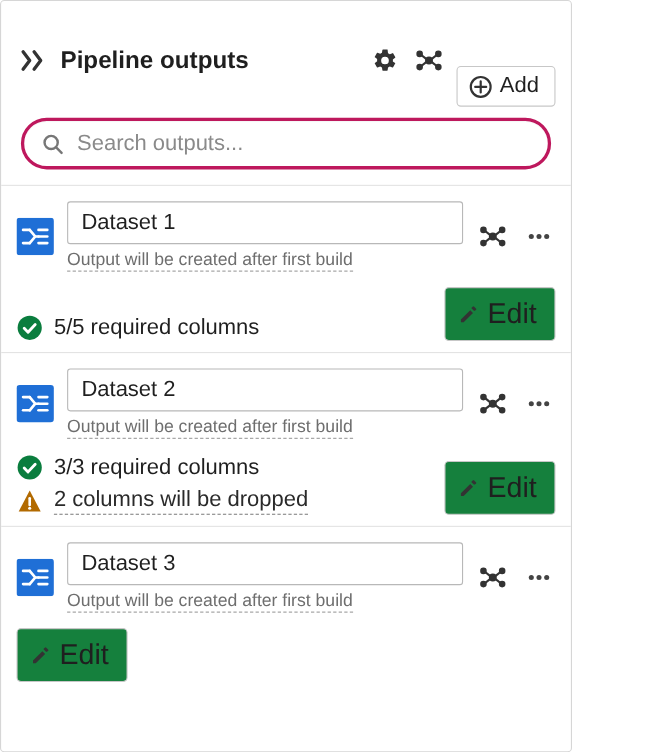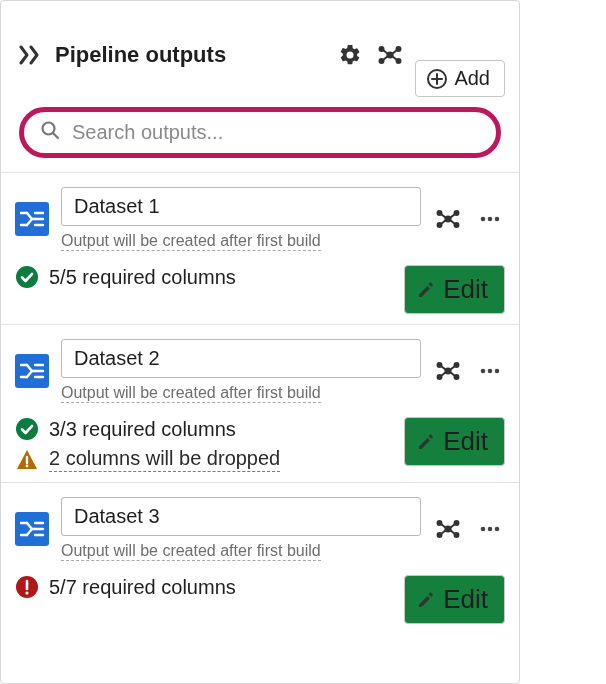--- a/index.html
+++ b/index.html
@@ -47,23 +47,23 @@
     font-size: 20px;
     cursor: pointer;
     background: #fff;
     margin-top: 47px;
   }
   .search-wrap {
     padding: 0 18px 14px 18px;
   }
   .search-box {
     display: flex;
-    align-items: flex-start;
+    align-items: center;
     gap: 10px;
-    border: 5px solid #be185d;
+    border: 3px solid #be185d;
     border-radius: 999px;
     padding: 8px 16px;
     box-shadow: inset 0 1px 1px rgba(0,0,0,0.04);
   }
   .search-input {
     border: none;
     outline: none;
     font-size: 20px;
     flex: 1;
     color: #555;
@@ -101,21 +101,21 @@
     border-bottom: 1px dashed #a8a8a8;
     display: inline-block;
   }
   .row-actions {
     display: flex;
     align-items: center;
     gap: 12px;
   }
   .row2 {
     display: flex;
-    align-items: flex-start;
+    align-items: flex-end;
     margin-top: 14px;
     gap: 10px;
   }
   .row2-left {
     display: flex;
     flex-direction: column;
     gap: 6px;
     flex: 1;
   }
   .status-line {
@@ -359,30 +359,20 @@
         <div class="icon-btn">
           <svg width="24" height="24" viewBox="0 0 24 24" fill="#444">
             <circle cx="5" cy="12" r="2.3"></circle>
               <circle cx="12" cy="12" r="2.3"></circle>
               <circle cx="19" cy="12" r="2.3"></circle>
           </svg>
         </div>
       </div>
     </div>
     <div class="row2">
-      <div class="row2-left">
-        <div class="status-line">
-          <svg width="24" height="24" viewBox="0 0 24 24">
-            <circle cx="12" cy="12" r="11" fill="#b01818"></circle>
-            <line x1="12" y1="6" x2="12" y2="14" stroke="#fff" stroke-width="2.6" stroke-linecap="round"></line>
-            <circle cx="12" cy="18" r="1.6" fill="#fff"></circle>
-          </svg>
-          <span>5/7 required columns</span>
-        </div>
-      </div>
       <div class="edit-btn">
         <svg width="18" height="18" viewBox="0 0 18 18">
           <path fill="#333" d="M2 13.5 V16 h2.5 L13 7.5 10.5 5 2 13.5z M15.7 4.8a1 1 0 0 0 0-1.4l-1.6-1.6a1 1 0 0 0-1.4 0L11.4 3.1 14 5.7 15.7 4.8z"></path>
         </svg>
         <span>Edit</span>
       </div>
     </div>
   </div>
 
 </div>

